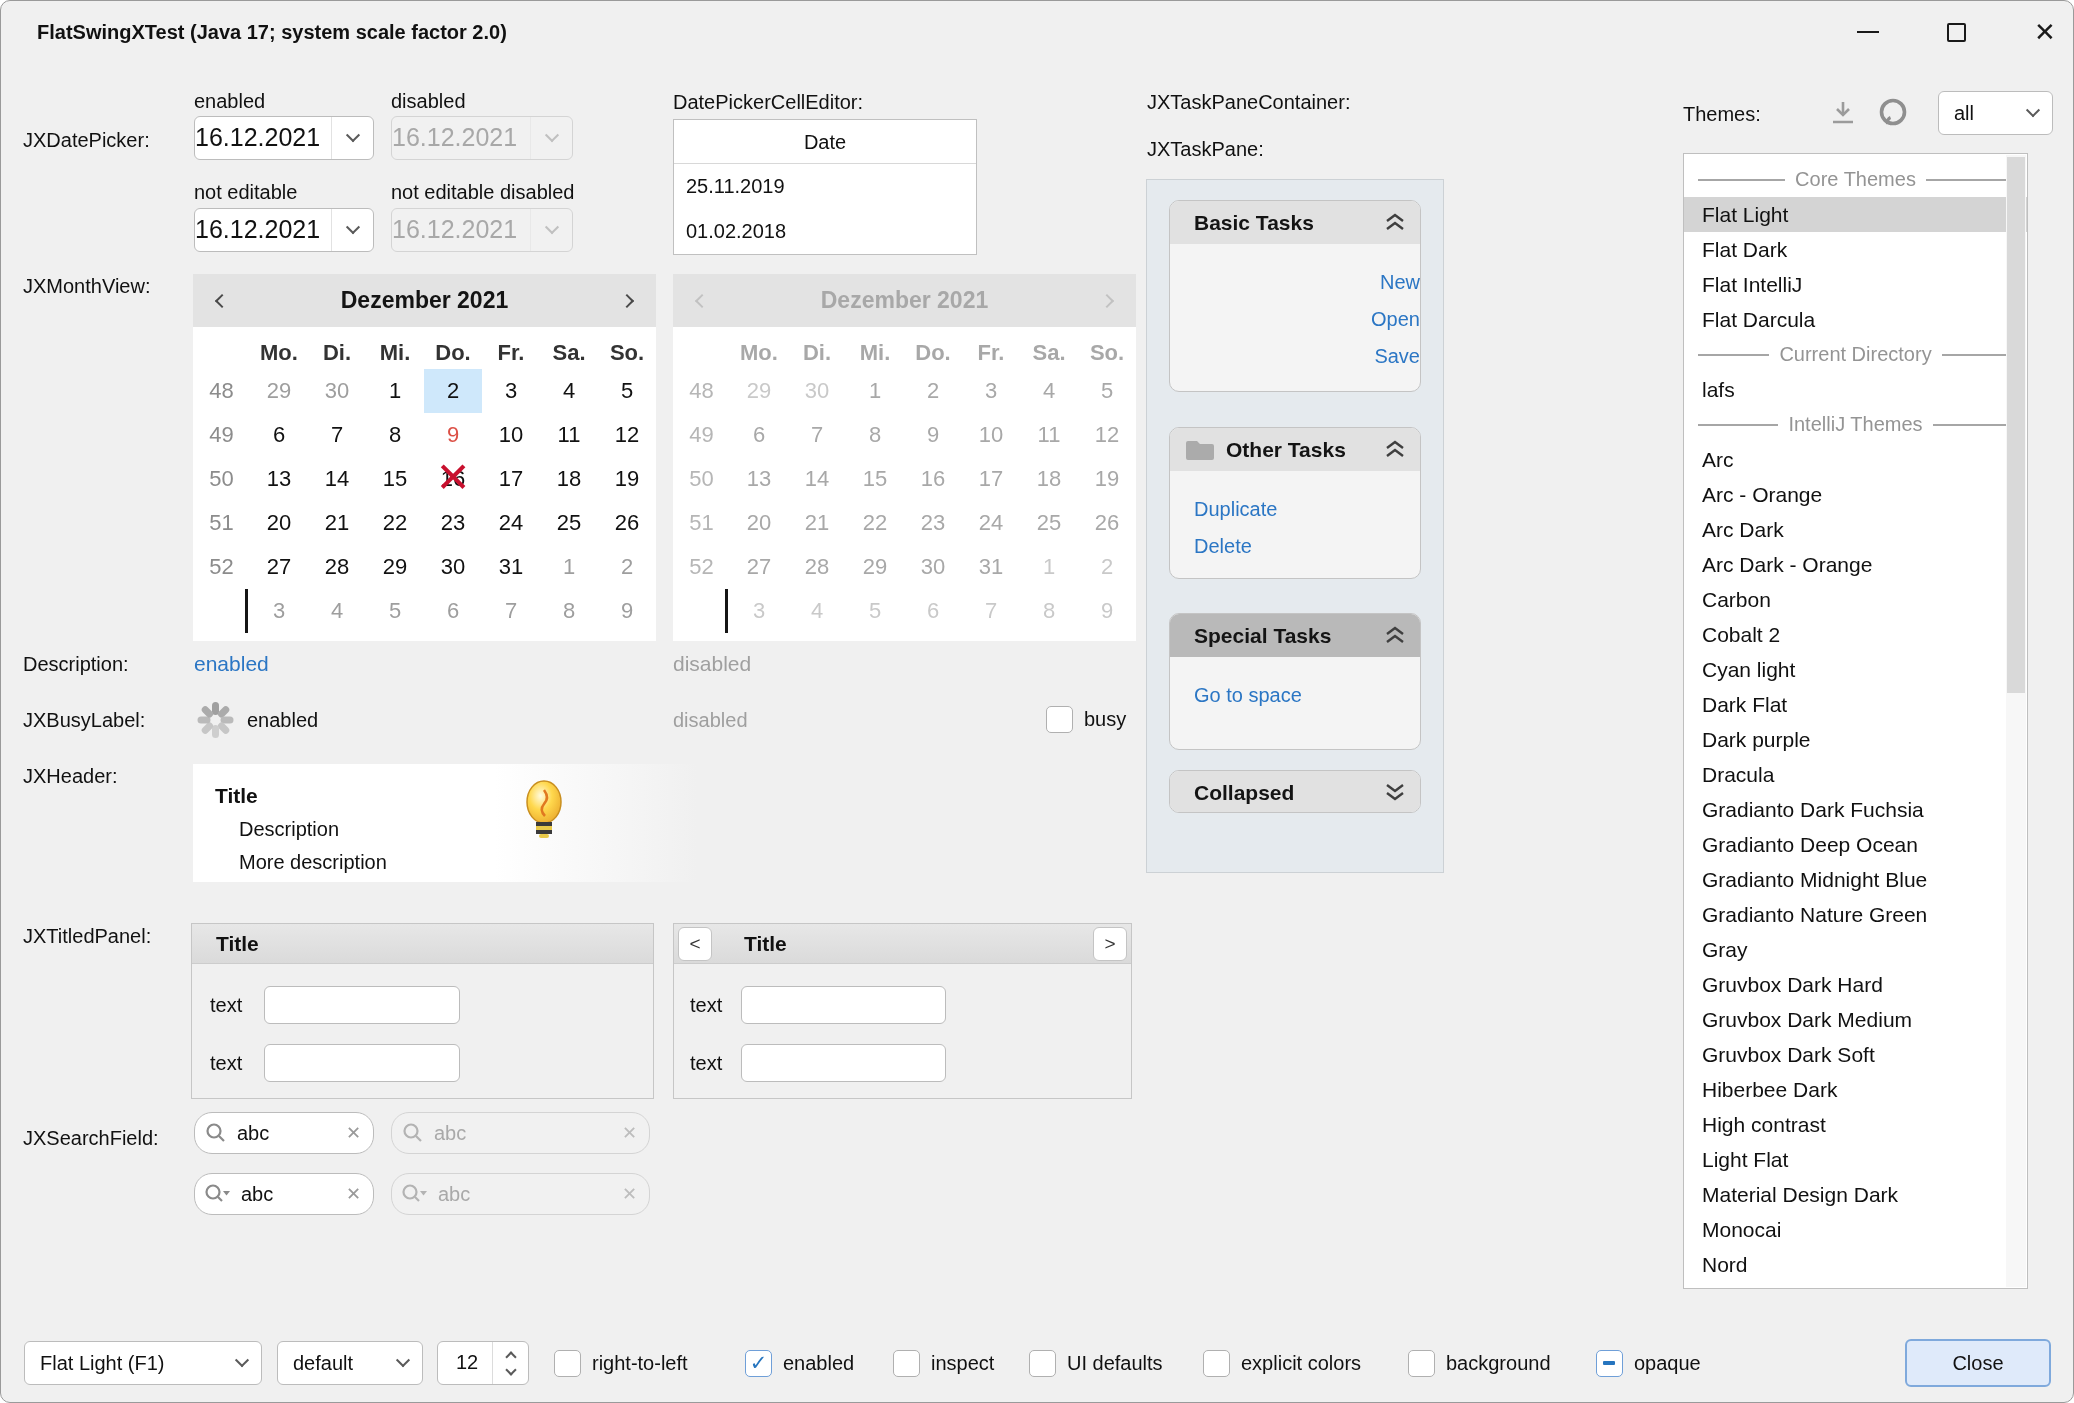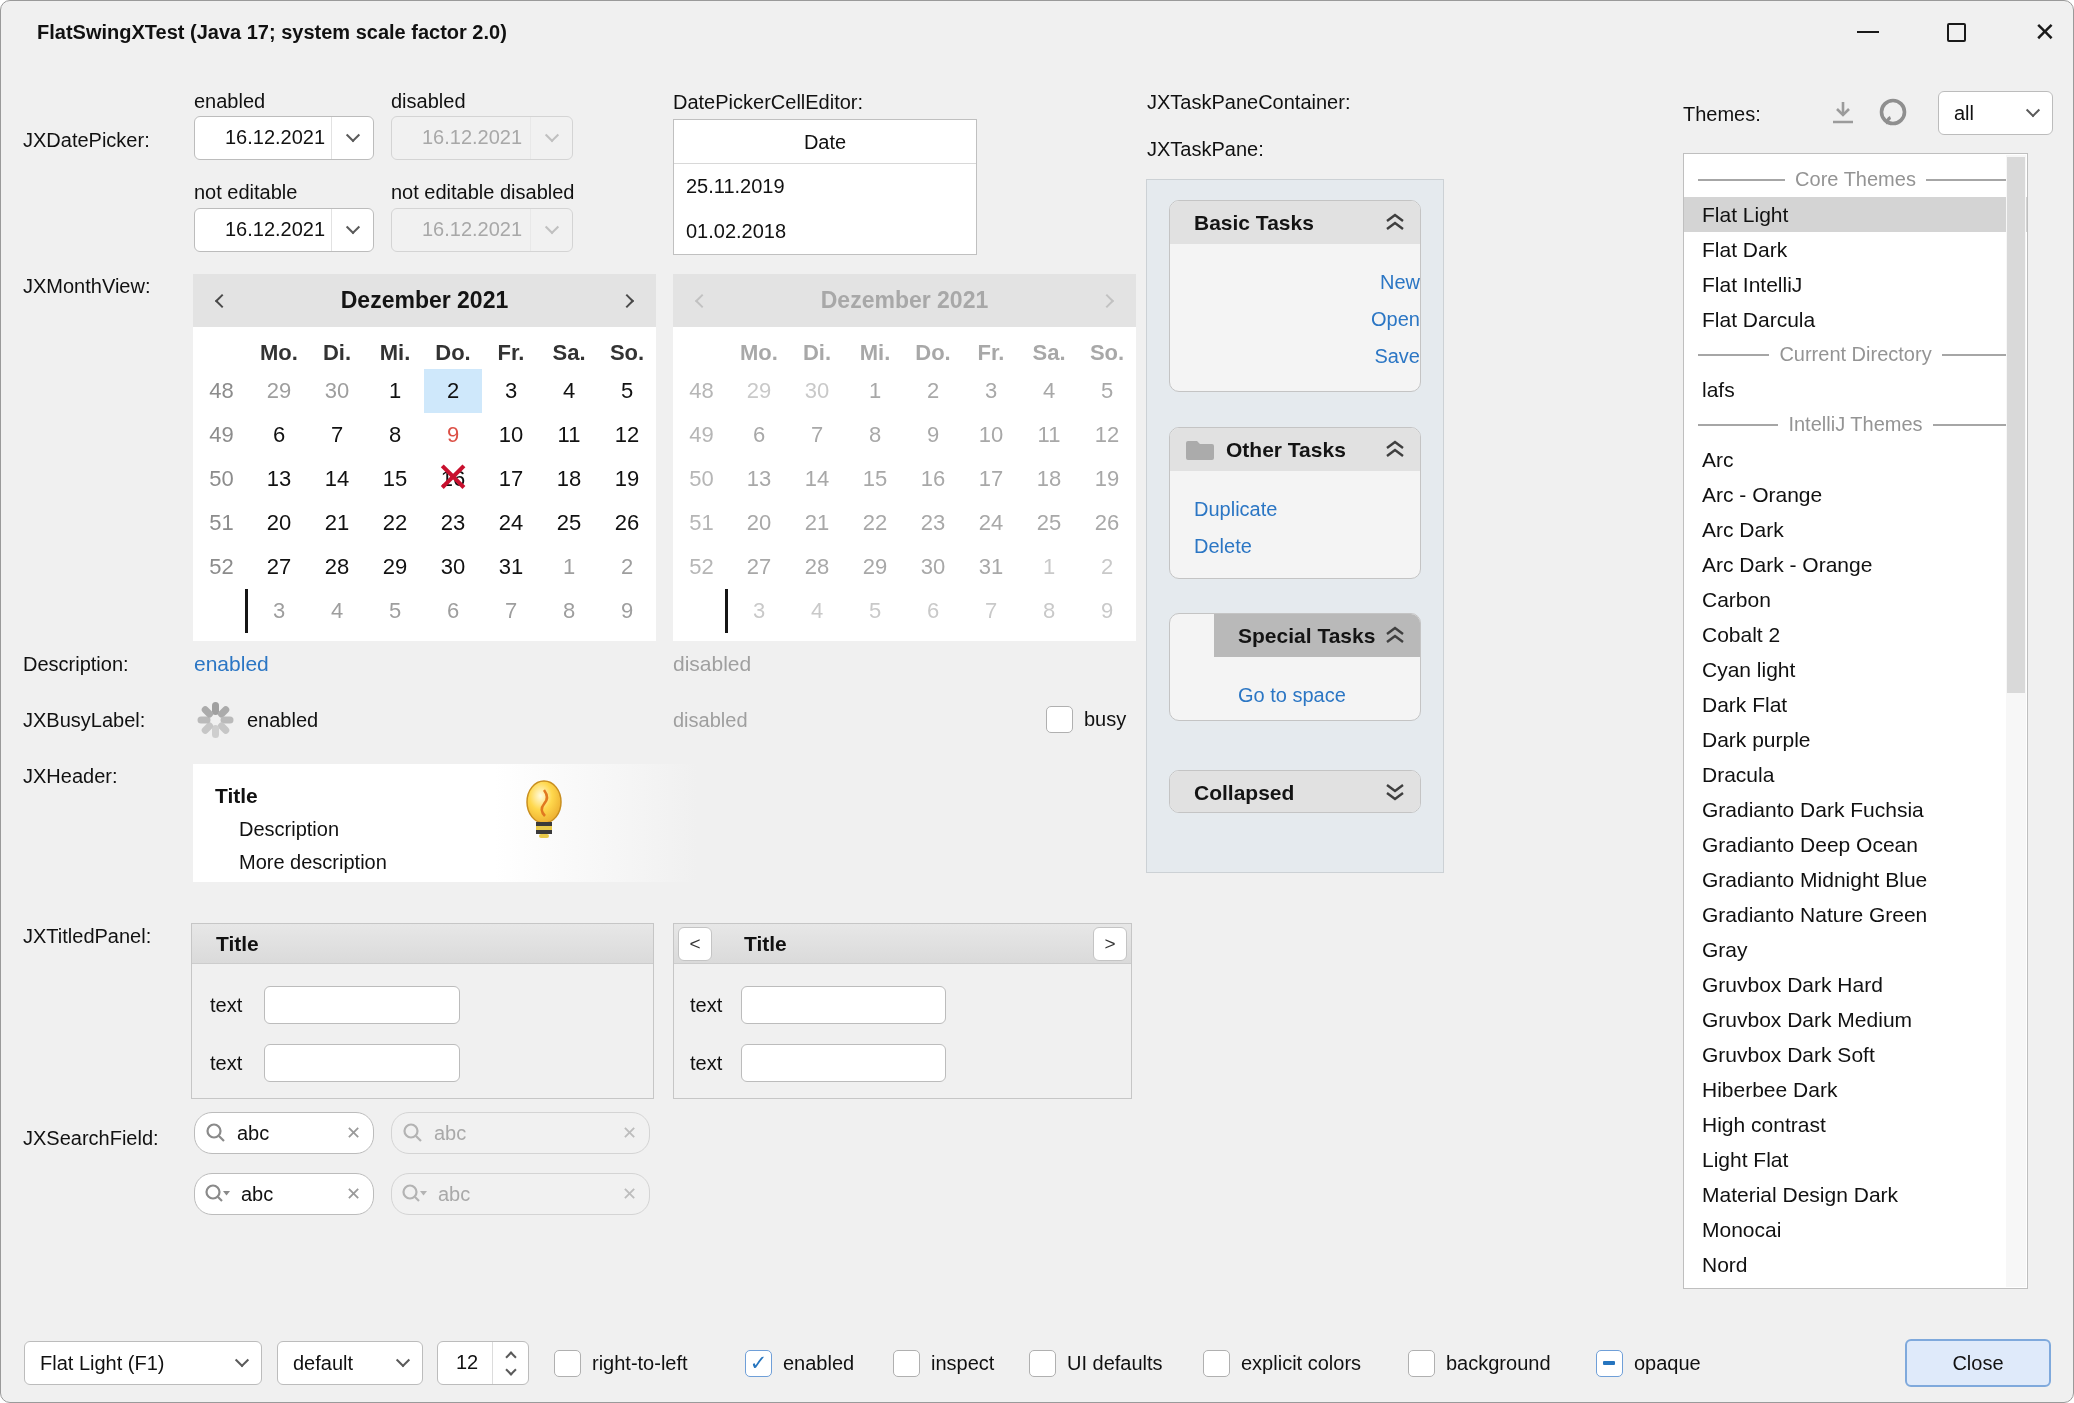--- a/index.html
+++ b/index.html
@@ -17,21 +17,21 @@
   .xglyph{font-size:26px;color:#1a1a1a;line-height:1;}
   
   .lbl{position:absolute;font-size:20px;line-height:26px;white-space:nowrap;color:#111;}
   .cap{position:absolute;font-size:20px;line-height:24px;white-space:nowrap;color:#111;}
   .chev{display:inline-block;width:10px;height:10px;}
   .chev.down{border-right:2.5px solid #5a5a5a;border-bottom:2.5px solid #5a5a5a;transform:rotate(45deg) translate(-2px,-2px);}
   .chev.left{border-left:2.5px solid #4a4a4a;border-bottom:2.5px solid #4a4a4a;transform:rotate(45deg);}
   .chev.right{border-right:2.5px solid #4a4a4a;border-top:2.5px solid #4a4a4a;transform:rotate(45deg);}
   
   .dp{position:absolute;height:44px;background:#fff;border:1.5px solid #bcbcbc;border-radius:6px;display:flex;align-items:stretch;}
-  .dp .dpv{flex:1;font-size:20px;line-height:41px;padding-left:30px;}
+  .dp .dpv{flex:1;font-size:25px;line-height:41px;padding-left:0;}
   .dp .dpb{width:42px;display:flex;align-items:center;justify-content:center;border-left:1px solid #e2e2e2;}
   .dp.disabled{background:#f1f1f1;border-color:#d4d4d4;}
   .dp.disabled .dpv{color:#a8a8a8;}
   .dp.disabled .dpb{border-left-color:#e8e8e8;}
   .dp.disabled .chev.down{border-color:#c0c0c0;}
   
   .table{position:absolute;background:#fff;border:1px solid #c0c0c0;}
   .table .th{height:44px;text-align:center;font-size:20px;line-height:44px;border-bottom:1px solid #d8d8d8;}
   .table .tr{height:45px;font-size:20px;line-height:45px;padding-left:12px;}
   
@@ -500,21 +500,21 @@
               <path d="M3 9 l8 -6 8 6"></path>
               <path d="M3 17 l8 -6 8 6"></path>
             </svg>
           </span>
         </div>
         <div class="tpane-body">
           <div class="tp-link">Duplicate</div>
           <div class="tp-link">Delete</div>
         </div>
       </div>
-      <div class="tpane" style="top: 433px; height: 108px; padding-left: 44px;">
+      <div class="tpane" style="top: 433px; height: 137px;">
         <div class="tpane-head special">
           <div class="tpane-title">Special Tasks</div>
           <span class="tpane-chev">
             <svg width="22" height="21" viewBox="0 0 22 21" fill="none" stroke="#3f3f3f" stroke-width="2.4">
               <path d="M3 9 l8 -6 8 6"></path>
               <path d="M3 17 l8 -6 8 6"></path>
             </svg>
           </span>
         </div>
         <div class="tpane-body" style="padding-top: 20px;">

